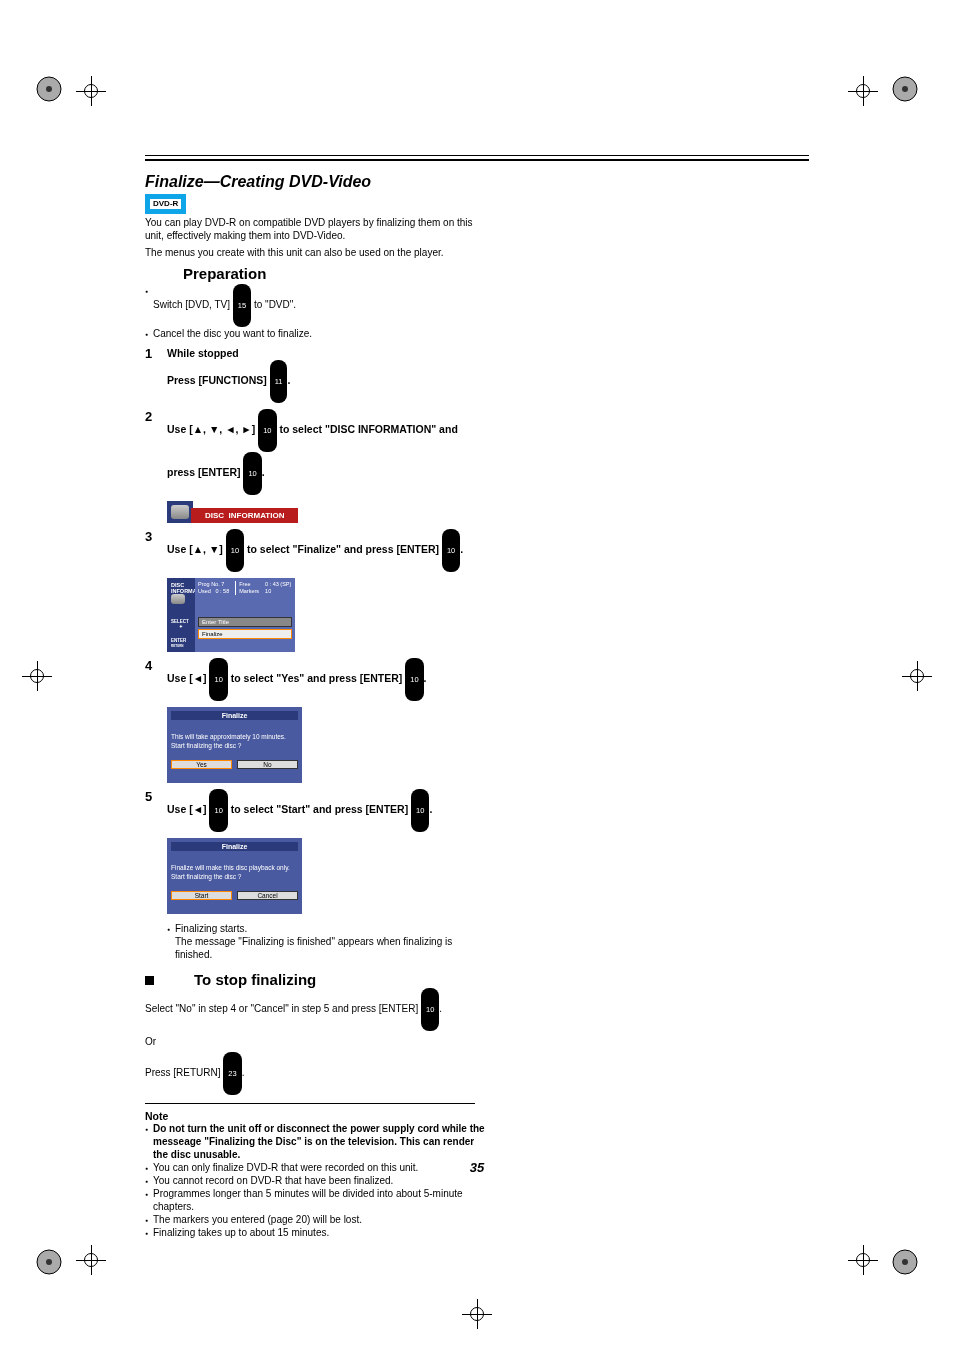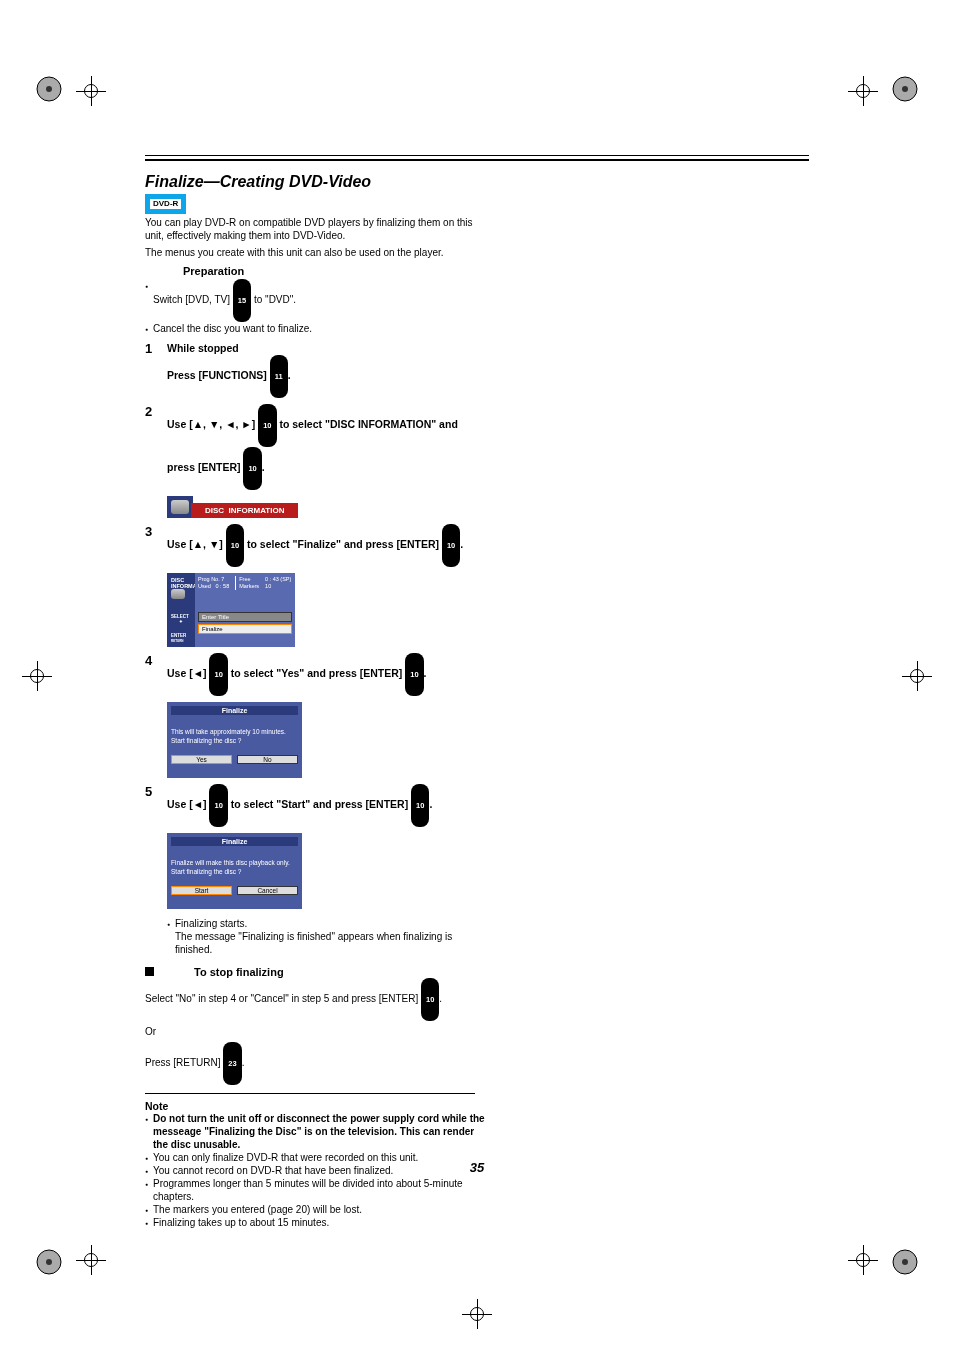--- a/index.html
+++ b/index.html
@@ -26,28 +26,28 @@
     .dot-bl { bottom: 76px; left: 36px; }
     .dot-br { bottom: 76px; right: 36px; }
     .page-frame { position: absolute; top: 155px; left: 145px; right: 145px; }
     .rule-top-thin { border-top: 1px solid #000; height: 4px; }
     .rule-top-thick { border-top: 2px solid #000; height: 8px; }
     .header-section { text-align: right; font-weight: bold; font-style: italic; font-size: 12px; margin-bottom: 3px; }
     .content-col { width: 340px; }
     .sec-title { font-size: 16px; font-weight: bold; font-style: italic; margin-top: 6px; margin-bottom: 3px; }
     .boxlabel { display: inline-block; border: 5px solid #0ea5e9; font-size: 8px; font-weight: bold; padding: 0 3px; line-height: 10px; margin-bottom: 2px; }
     .para { font-size: 10px; line-height: 13px; margin-bottom: 4px; }
-    .sub-head { font-size: 11px; font-weight: bold; margin-top: 6px; margin-bottom: 2px; padding-left: 38px; }
+    .sub-head { font-size: 15px; font-weight: bold; margin-top: 6px; margin-bottom: 2px; padding-left: 38px; }
     .bullet { font-size: 10px; line-height: 13px; padding-left: 8px; position: relative; }
     .bullet::before { content: '●'; position: absolute; left: 0; top: 1px; font-size: 5px; }
     .step-row { display: flex; gap: 10px; margin-top: 6px; }
     .step-num { font-size: 13px; font-weight: bold; width: 12px; flex-shrink: 0; }
     .step-body { font-size: 10.5px; font-weight: bold; line-height: 14px; }
     .step-body-cont { padding-left: 22px; font-size: 10px; }
-    .badge { display: inline-block; background: #000; color: #fff; border-radius: 8px; font-size: 7.5px; font-weight: bold; padding: 16px 5px; line-height: 11px; vertical-align: middle; min-width: 13px; text-align: center; }
+    .badge { display: inline-block; background: #000; color: #fff; border-radius: 8px; font-size: 7.5px; font-weight: normal; padding: 16px 5px; line-height: 11px; vertical-align: middle; min-width: 13px; text-align: center; }
     .osd { margin-left: 22px; margin-top: 6px; }
     .osd-box1 { background: #2a3a7a; color: #fff; font-size: 7px; font-weight: bold; padding: 4px; display: inline-block; vertical-align: bottom; }
     .osd-box1b { background: #b91c1c; color: #fff; font-size: 8px; font-weight: bold; padding: 3px 14px; display: inline-block; vertical-align: bottom; margin-left: -2px; }
     .osd-panel { margin-left: 22px; margin-top: 6px; background: #5a6ab0; display: inline-block; }
     .osd-info-row { display: flex; }
     .osd-side { background: #2a3a7a; color: #fff; font-size: 5.5px; font-weight: bold; padding: 4px; width: 28px; display:flex; flex-direction:column; justify-content:space-between; height: 74px; }
     .osd-main { background: #5a6ab0; width: 100px; font-size: 6px; color: #fff; padding: 3px; }
     .osd-stats { display: flex; gap: 6px; font-size: 5.5px; line-height: 7px; margin-bottom: 22px; }
     .osd-menu-btn { background: #888; color: #fff; border: 1px solid #333; font-size: 6px; padding: 1px 3px; margin-bottom: 2px; }
     .osd-menu-btn.hl { background: #eee; color: #000; border: 1px solid #ff8800; }

